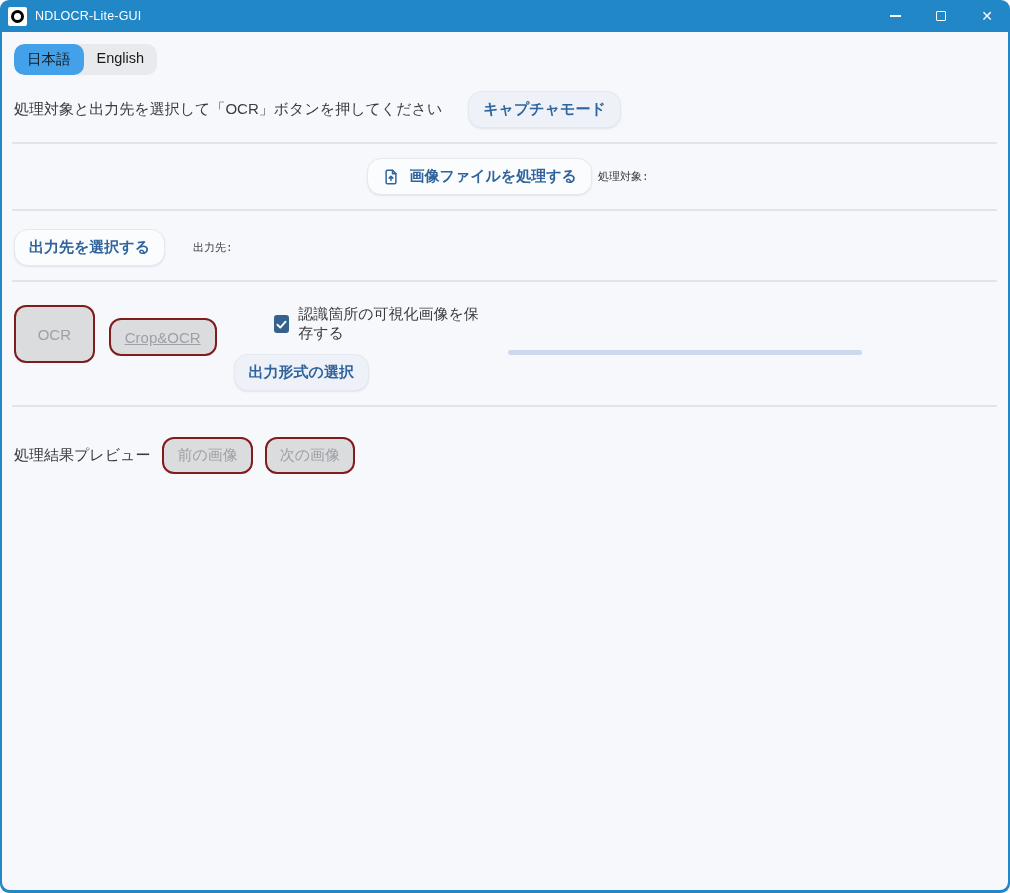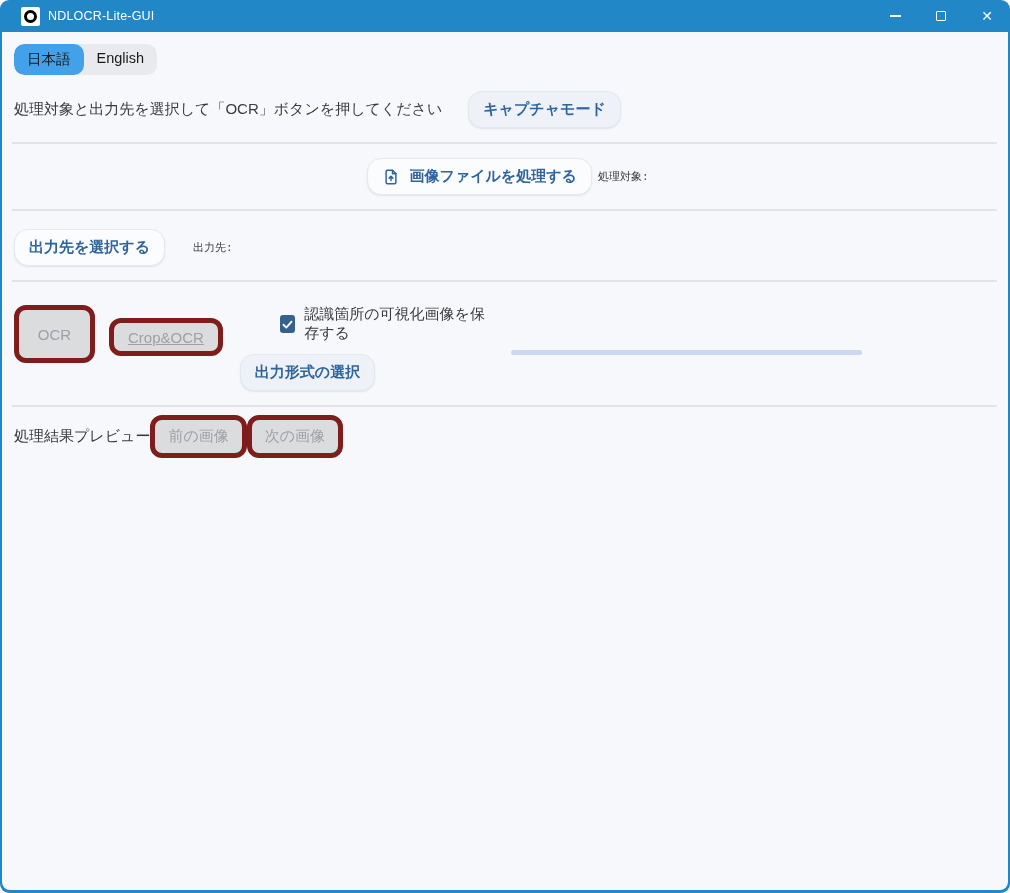--- a/index.html
+++ b/index.html
@@ -13,21 +13,21 @@
     background: #2287c6;
     border-radius: 9px;
     display: flex; flex-direction: column;
     overflow: hidden;
   }
   
   .titlebar {
     height: 32px; flex: 0 0 32px;
     display: flex; align-items: center;
     color: #ffffff;
-    padding-left: 21px;
+    padding-left: 8px;
   }
   .app-icon {
     width: 19px; height: 19px;
     background: #ffffff;
     border-radius: 2px;
     display: flex; align-items: center; justify-content: center;
     margin-right: 8px;
   }
   .app-icon .ring {
     width: 13px; height: 13px;
@@ -99,21 +99,21 @@
     box-shadow: 0 1px 2px rgba(40,60,90,0.10);
     cursor: pointer;
     white-space: nowrap;
   }
   .btn.tint { background: #eef1f8; }
   .btn-icon { display: flex; align-items: center; }
   .btn-icon svg { display: block; }
 
   .btn.disabled {
     background: #dbdcde;
-    border: 5px solid #7f1d1d;
+    border: 2px solid #7f1d1d;
     color: #9da0a6;
     font-weight: 400;
     box-shadow: none;
     cursor: default;
     border-radius: 12px;
   }
 
   
   .file-row { gap: 2px; margin-top: 14px; justify-content: center; }
   .section-label { font-size: 11px; color: #3b3b3d; margin-left: 4px; font-family: Liberation Mono, monospace; }
@@ -149,21 +149,21 @@
     border-radius: 3px;
     margin-left: auto;
     margin-right: 146px;
     margin-top: 45px;
     position: relative;
     overflow: hidden;
   }
   .progress-fill { height: 100%; background: #2287c6; width: 0%; }
 
   
-  .preview-row { margin-top: 8px; }
+  .preview-row { gap: 12px; margin-top: 30px; }
   .preview-label { font-size: 15px; color: #3b3b3d; }
   .nav-btn { padding: 7px 13px; font-size: 15px; border-radius: 13px; }
 </style>
 </head>
 <body>
 
 <div class="window">
 
   <div class="titlebar">
     <span class="app-icon">

